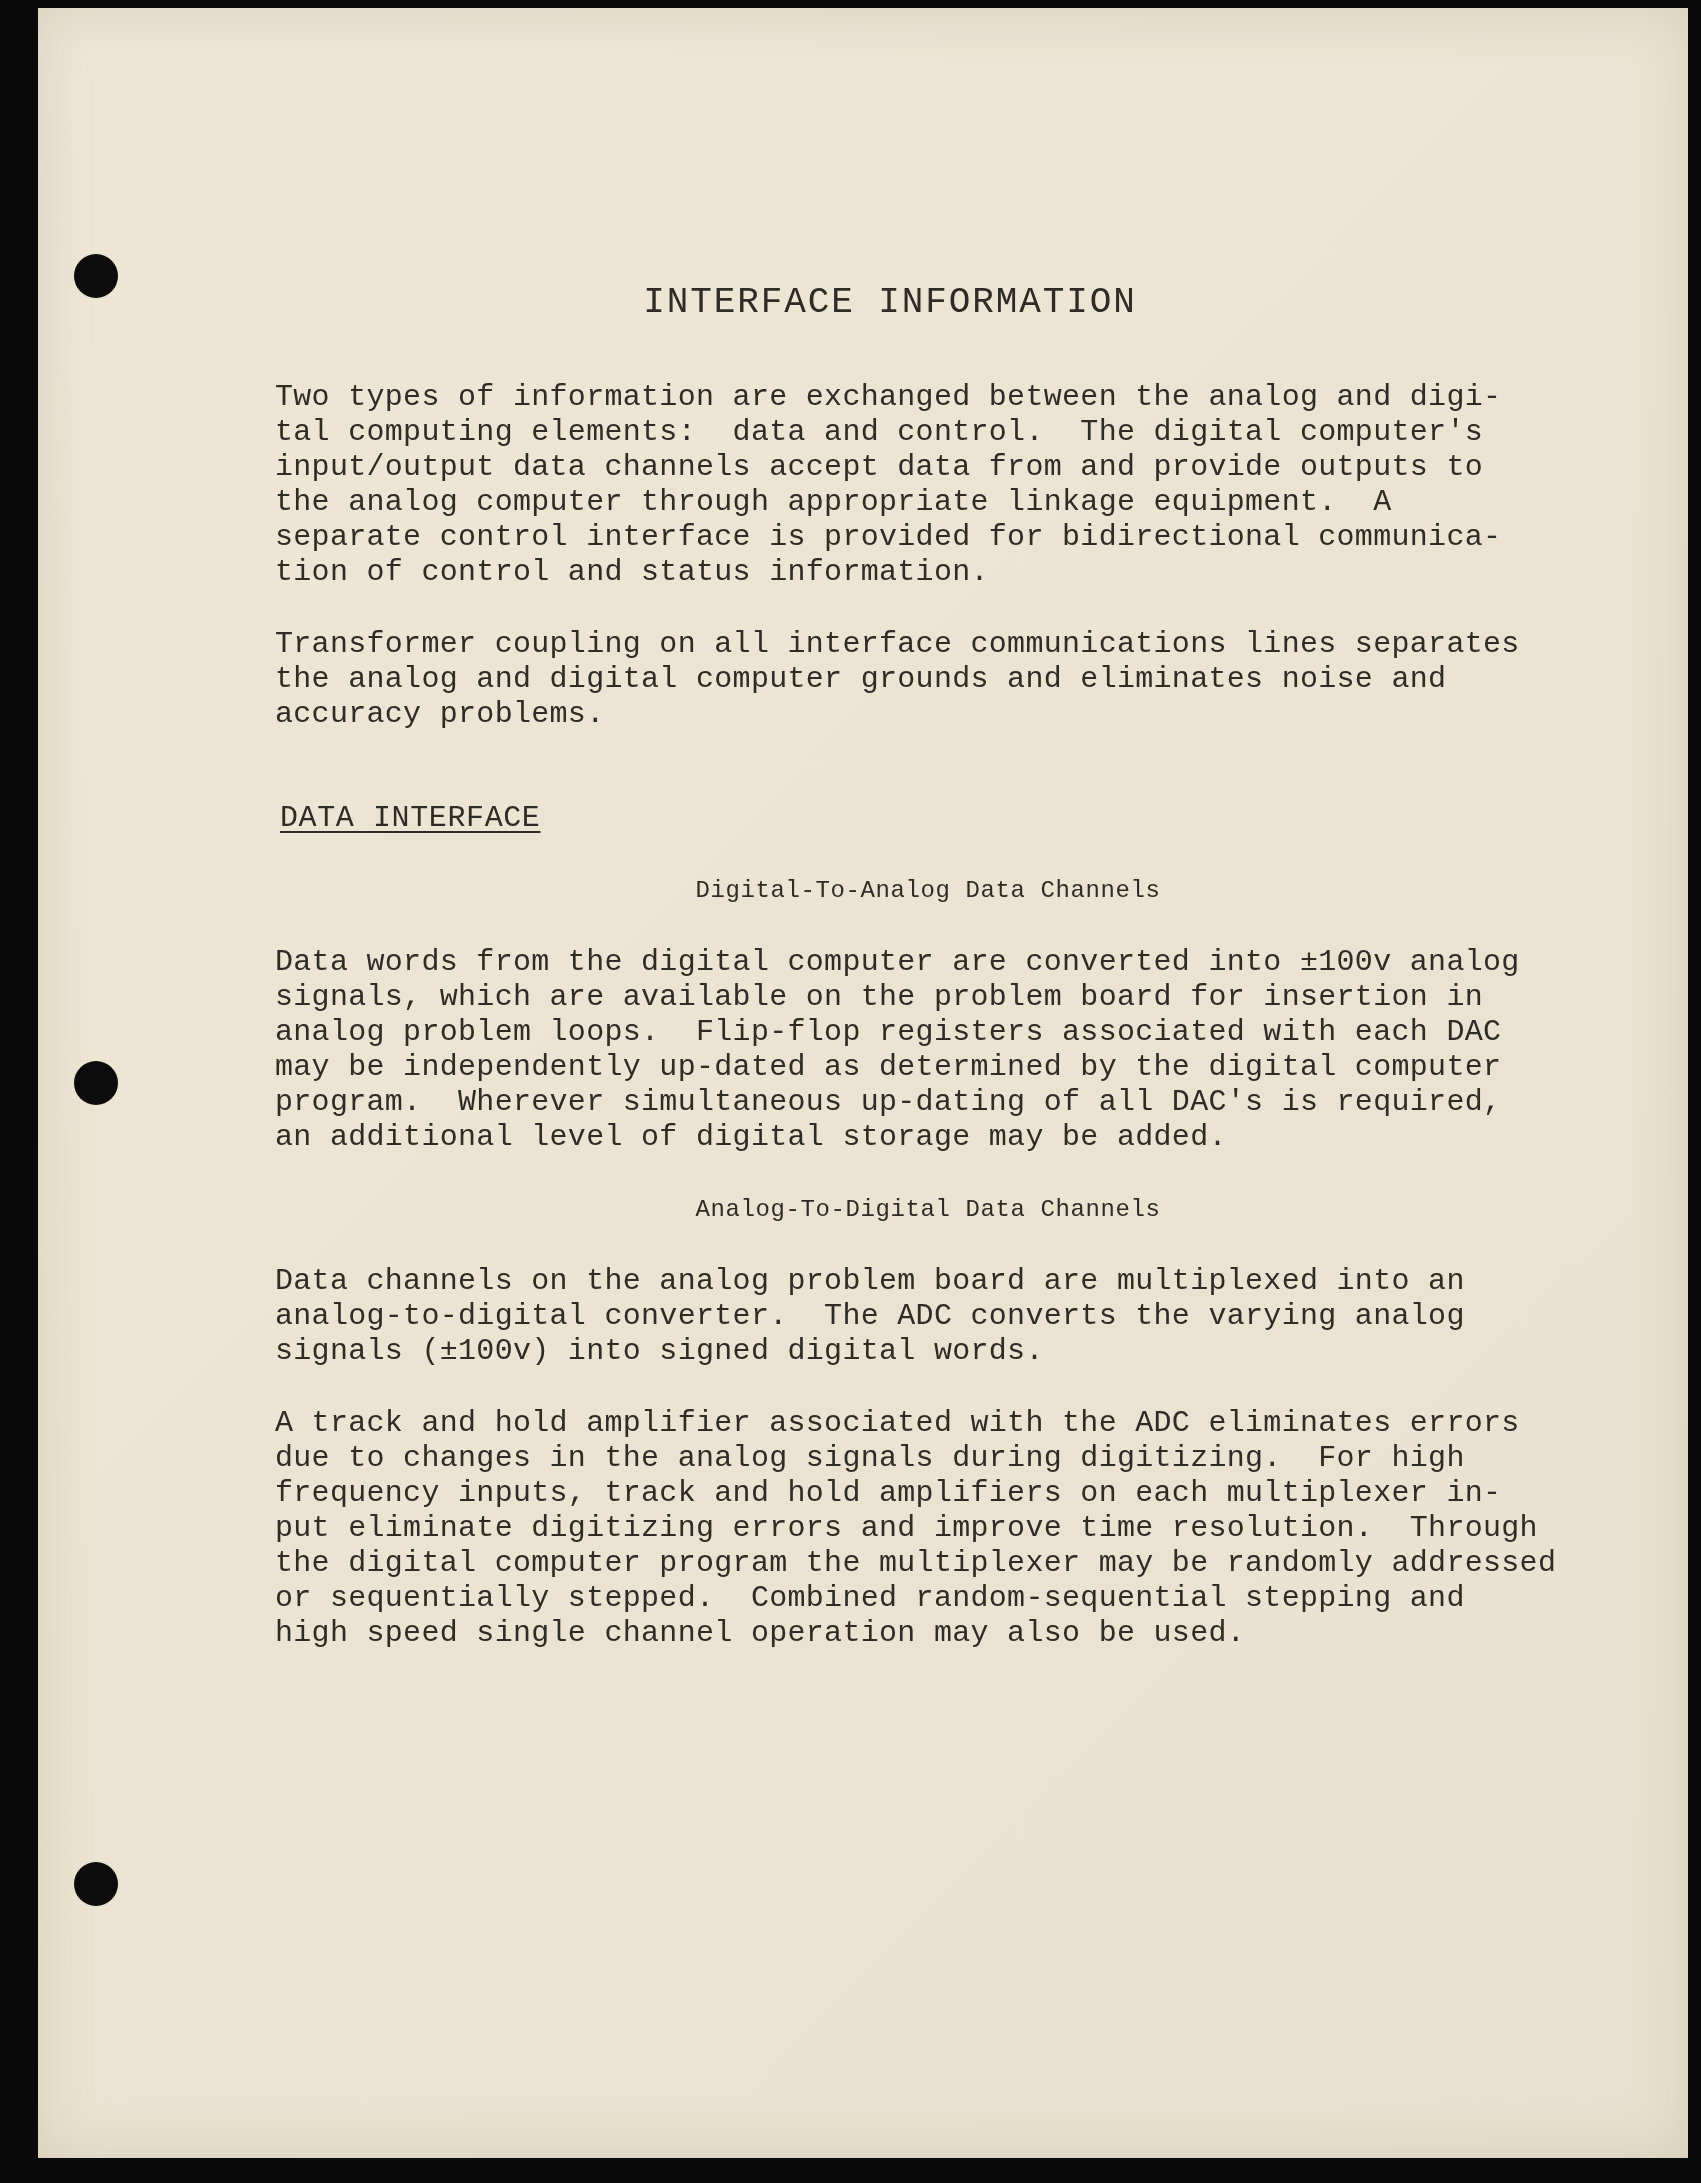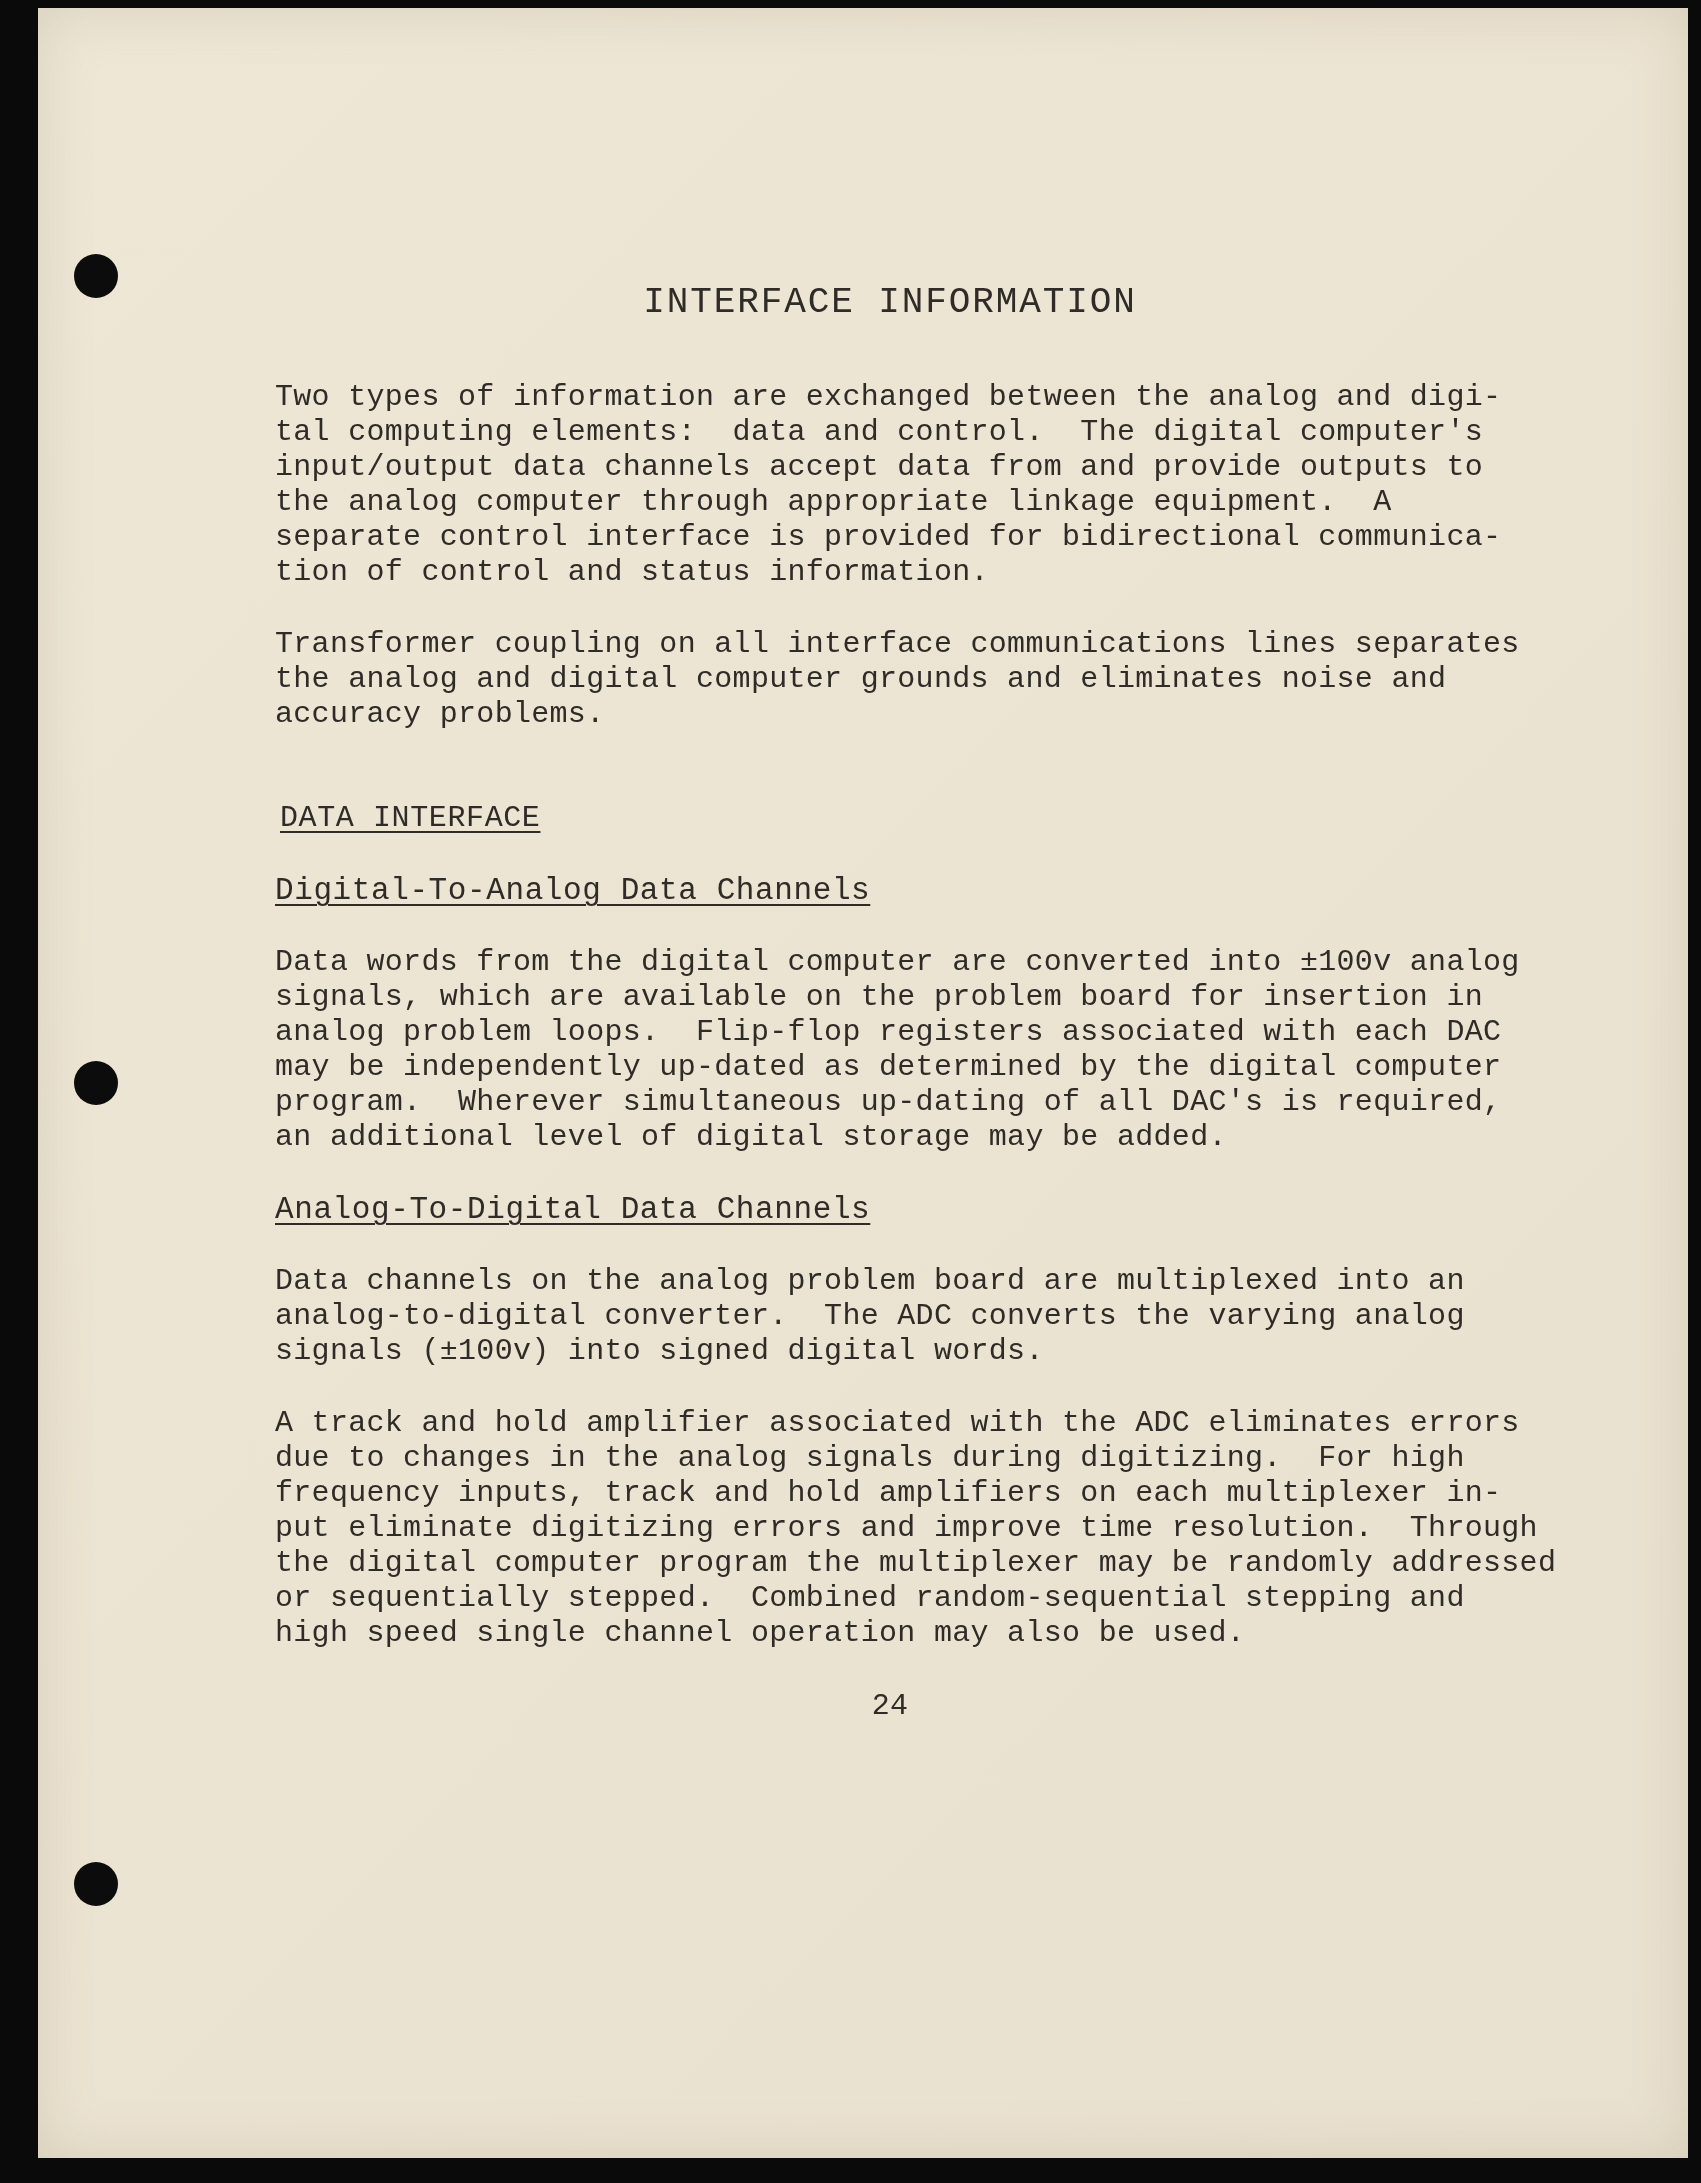--- a/index.html
+++ b/index.html
@@ -63,27 +63,27 @@
   .section-heading {
     font-size: 30px;
     font-weight: normal;
     text-decoration: underline;
     text-decoration-thickness: 1.9px;
     text-underline-offset: 5px;
     margin: 69px 0 37px 5px;
     letter-spacing: 0.6px;
   }
   .sub-heading {
-    font-size: 31px;
+    font-size: 24px;
     font-weight: normal;
-    text-decoration: underline;
     text-decoration-thickness: 1.9px;
     text-underline-offset: 5px;
     margin: 31.5px 0 37px 0;
     letter-spacing: 0.6px;
+    text-align: center;
   }
   .sub-heading.first {
     margin-top: 0;
   }
   .page-number {
     text-align: center;
     margin: 38px 76px 0 0;
   }
 </style>
 </head>
@@ -131,18 +131,17 @@
 signals (±100v) into signed digital words.</p>
 
       <p class="para">A track and hold amplifier associated with the ADC eliminates errors
 due to changes in the analog signals during digitizing.  For high
 frequency inputs, track and hold amplifiers on each multiplexer in-
 put eliminate digitizing errors and improve time resolution.  Through
 the digital computer program the multiplexer may be randomly addressed
 or sequentially stepped.  Combined random-sequential stepping and
 high speed single channel operation may also be used.</p>
 
-      <div class="page-number">24</div>
 
     </div>
   </div>
 </div>
 
 
 </body></html>

